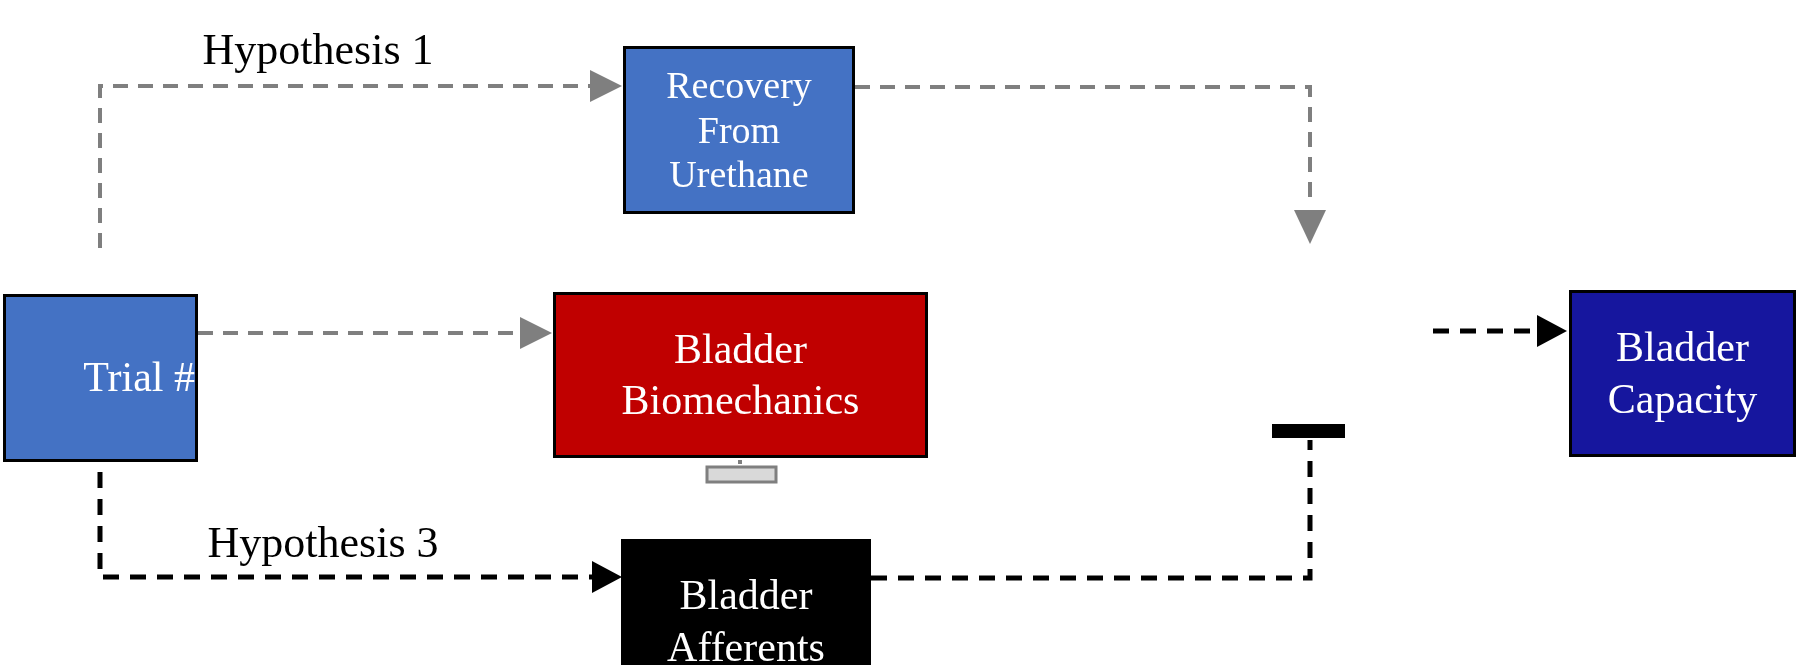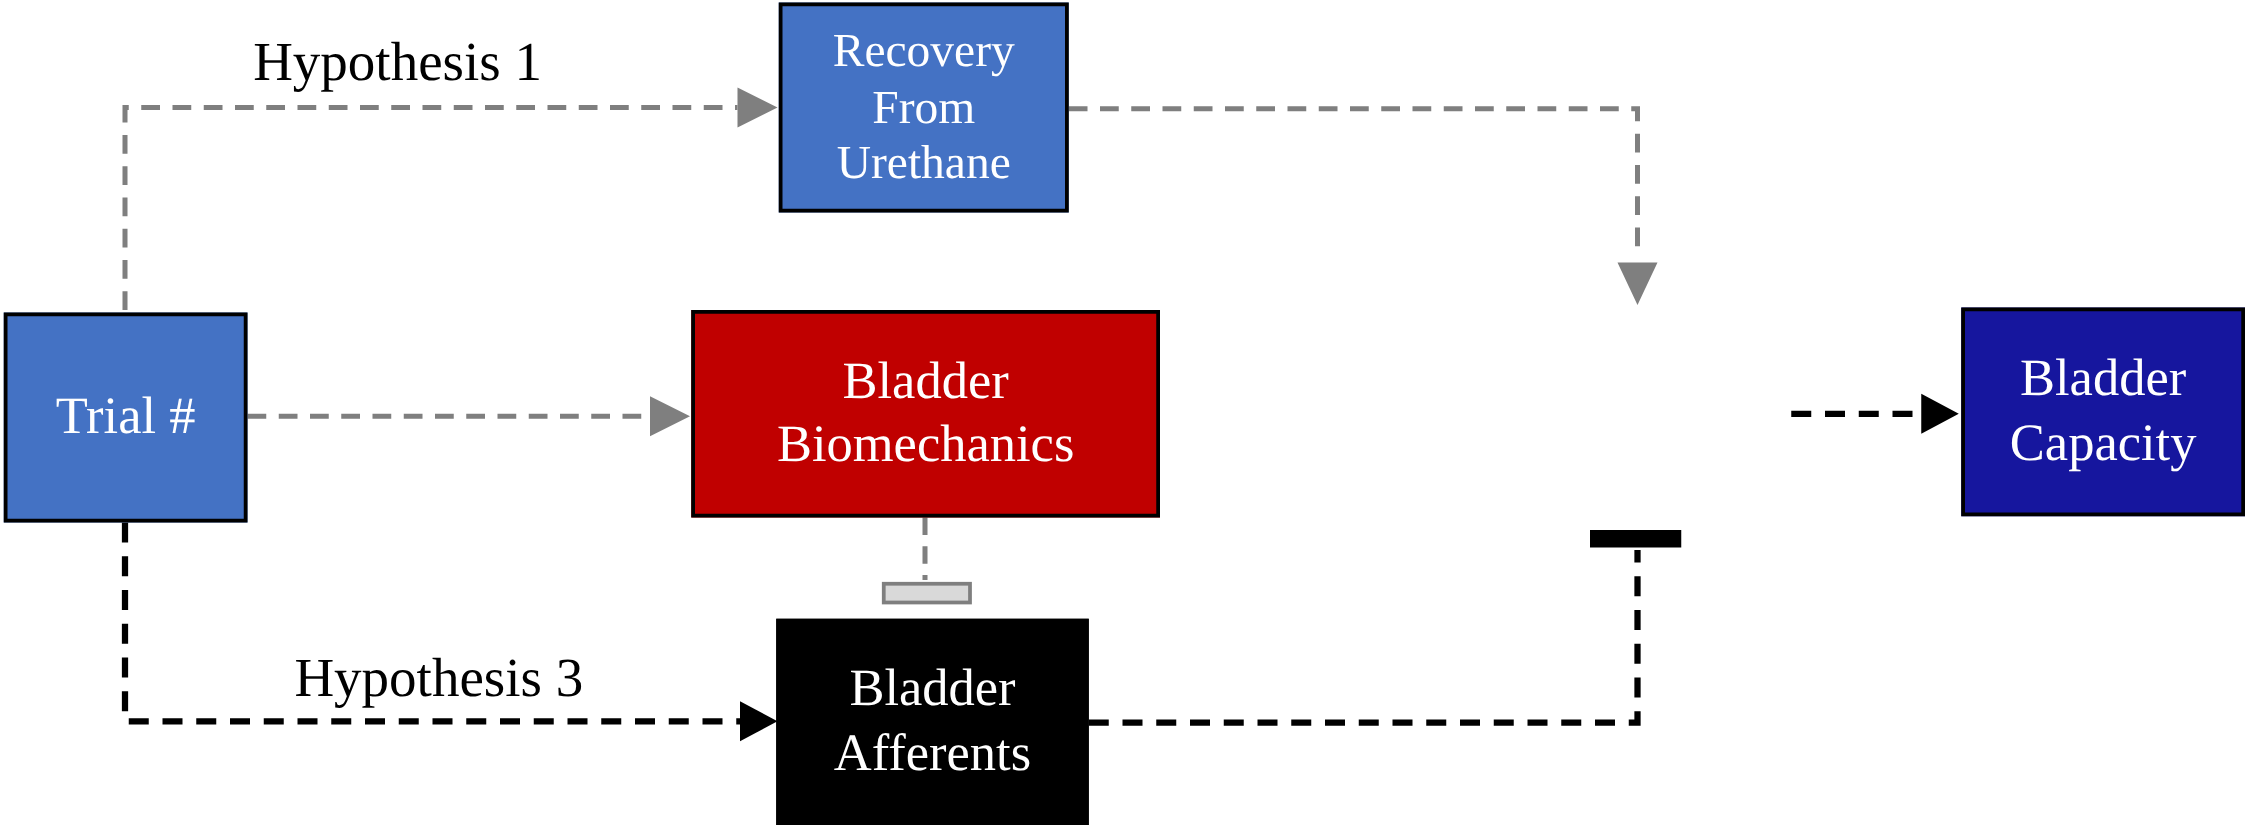--- a/index.html
+++ b/index.html
@@ -17,45 +17,46 @@
     width: 1800px; height: 665px;
   }
   .node {
     position: absolute;
     box-sizing: border-box;
     border: 3px solid #000000;
     display: flex;
     align-items: center;
     justify-content: center;
     text-align: center;
+    margin-top: 44px;
   }
   .node-label {
     white-space: pre-line;
     font-size: 42px;
     line-height: 1.22;
   }
-  .node-trial        { left: 3px;    top: 250px; width: 195px; height: 168px; background: #4472C4; color: #ffffff; }
+  .node-trial        { left: 3px;    top: 250px; width: 195px; height: 168px; background: #4472C4; color: #ffffff; justify-content: flex-end; }
   .node-recovery     { left: 623px;  top: 2px;   width: 232px; height: 168px; background: #4472C4; color: #ffffff; }
   .node-recovery .node-label { font-size: 38px; line-height: 1.18; }
   .node-biomechanics { left: 553px;  top: 248px; width: 375px; height: 166px; background: #C00000; color: #ffffff; }
   .node-afferents    { left: 621px;  top: 495px; width: 250px; height: 165px; background: #000000; color: #ffffff; border-color: #000000; }
   .node-cns          { left: 1188px; top: 245px; width: 245px; height: 167px; background: #ffffff; color: #000000; }
   .node-cns .node-label { font-size: 40px; line-height: 1.17; }
   .node-capacity     { left: 1569px; top: 246px; width: 227px; height: 167px; background: #16169E; color: #ffffff; }
   .edge-label {
     position: absolute;
     transform: translateX(-50%);
     font-size: 44px;
     line-height: 44px;
     color: #000000;
     white-space: nowrap;
   }
   .edge-label-h1 { left: 318px; top: 28px;  }
   .edge-label-h2 { left: 383px; top: 266px; }
-  .edge-label-h3 { left: 323px; top: 521px; margin-left: 28px; }
+  .edge-label-h3 { left: 323px; top: 521px; }
 </style>
 </head>
 <body>
 
 <div class="stage">
 
   <svg class="connector-layer" viewBox="0 0 1800 665" xmlns="http://www.w3.org/2000/svg">
 
     <path d="M100 248 V86 H590" fill="none" stroke="#7F7F7F" stroke-width="4" stroke-dasharray="15 10"></path>
     <polygon points="622,86 590,70 590,102" fill="#7F7F7F"></polygon>

